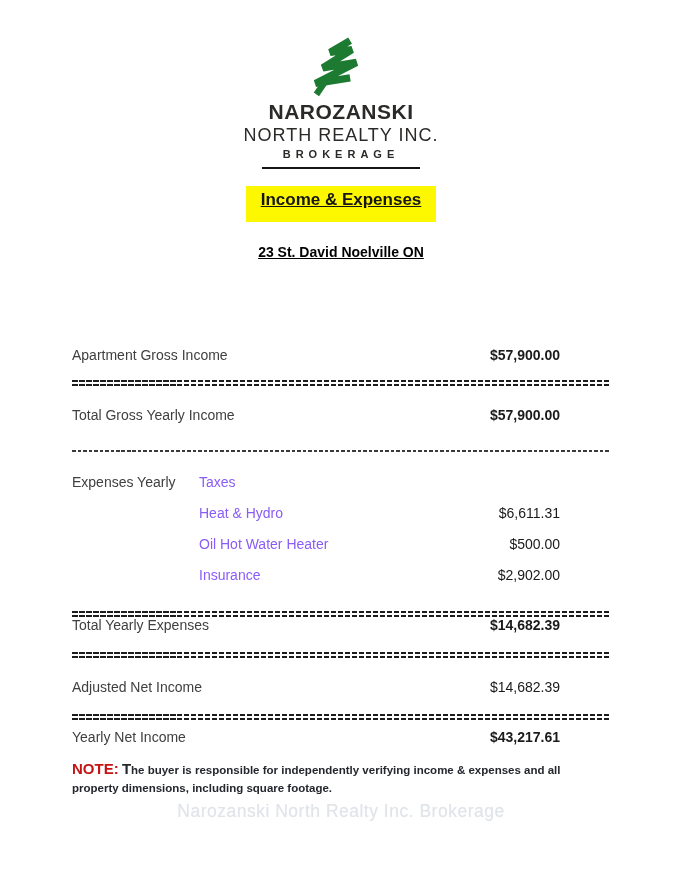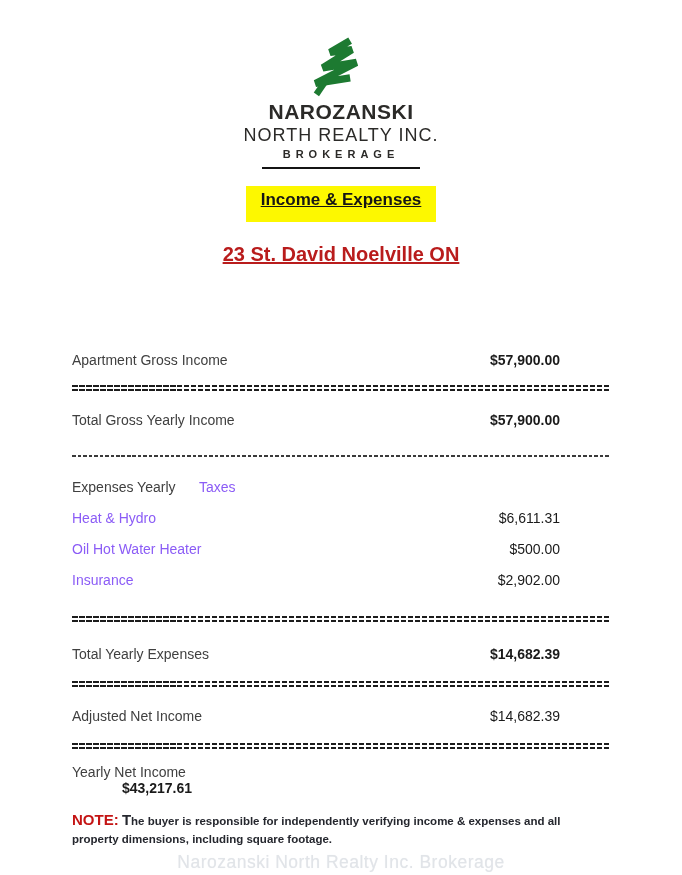--- a/index.html
+++ b/index.html
@@ -38,32 +38,32 @@
   .doc-title {
     display: inline-block;
     background: #fdf800;
     padding: 4px 15px 12px;
     font-size: 17px; font-weight: 700;
     text-decoration: underline;
     color: #151515;
   }
   .doc-address-wrap { text-align: center; margin-top: 21px; }
   .doc-address {
-    font-size: 20px; font-weight: 700;
+    font-size: 14px; font-weight: 700;
     text-decoration: underline;
-    color: #b91c1c;
+    color: #000000;
   }
   
   .statement { margin: 86px 72px 0; }
   .row { display: flex; align-items: baseline; font-size: 14px; }
   .row-label { flex: 1; font-weight: 400; color: #404040; }
   .row-sublabel { font-weight: 400; color: #8b5cf6; }
   .row-value { width: 170px; text-align: right; padding-right: 50px; }
   .bold-val { font-weight: 700; }
-  .indent { flex: 1; }
+  .indent { margin-left: 127px; flex: 1; }
   .exp-row { height: 31px; }
   
   .sep-double { margin-top: 0; }
   .sep-double .bar {
     height: 2px;
     background: repeating-linear-gradient(90deg, #1c1c1c 0 5.5px, #ffffff 5.5px 7px);
   }
   .sep-double .gap { height: 2px; }
   .sep-dashed {
     height: 2px;
@@ -153,21 +153,21 @@
       <span class="row-value">$2,902.00</span>
     </div>
 
 
     <div class="sep-double" style="margin-top:13px;">
       <div class="bar"></div>
         <div class="gap"></div>
         <div class="bar"></div>
     </div>
 
-    <div class="row" style="margin-top:24px;">
+    <div class="row" style="">
       <span class="row-label">Total Yearly Expenses</span>
       <span class="row-value bold-val">$14,682.39</span>
     </div>
 
     <div class="sep-double" style="margin-top:19px;">
       <div class="bar"></div>
         <div class="gap"></div>
         <div class="bar"></div>
     </div>
 
@@ -175,21 +175,21 @@
       <span class="row-label">Adjusted Net Income</span>
       <span class="row-value">$14,682.39</span>
     </div>
 
     <div class="sep-double" style="margin-top:19px;">
       <div class="bar"></div>
         <div class="gap"></div>
         <div class="bar"></div>
     </div>
 
-    <div class="row" style="margin-top:15px;flex-direction:column;">
+    <div class="row" style="margin-top:9px;">
       <span class="row-label">Yearly Net Income</span>
       <span class="row-value bold-val">$43,217.61</span>
     </div>
 
   </div>
 
   <p class="note">
     <span class="note-label">NOTE:</span>
     <span class="note-lead">T</span><span>he buyer is responsible for independently verifying income &amp; expenses and all property dimensions, including square footage.</span>
   </p>

